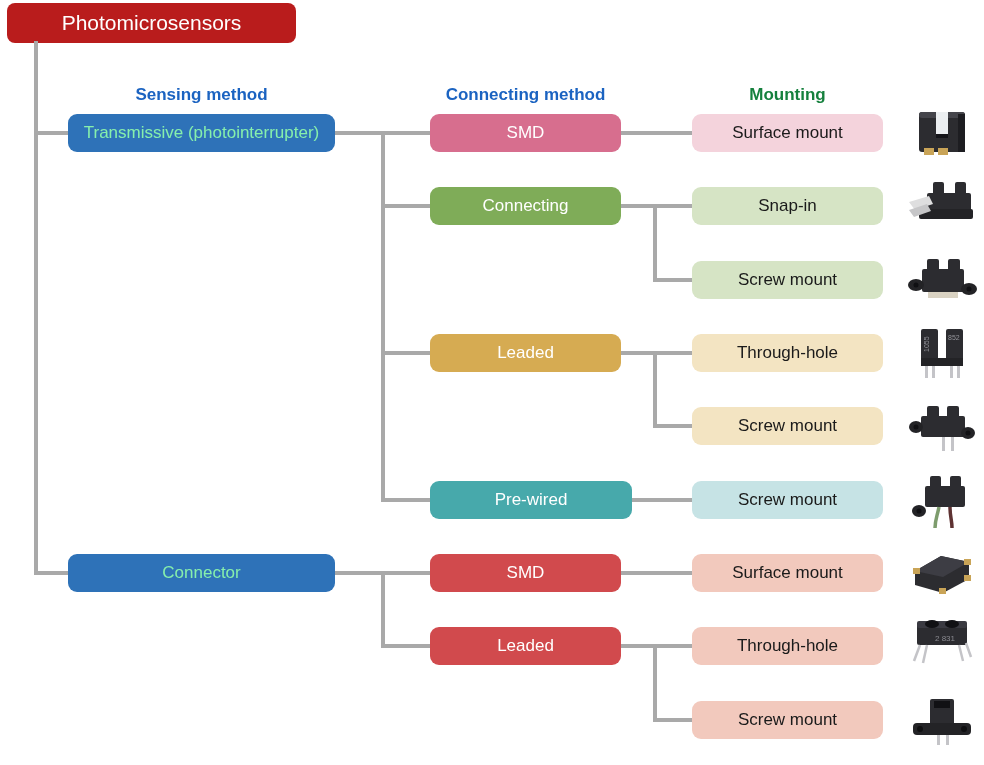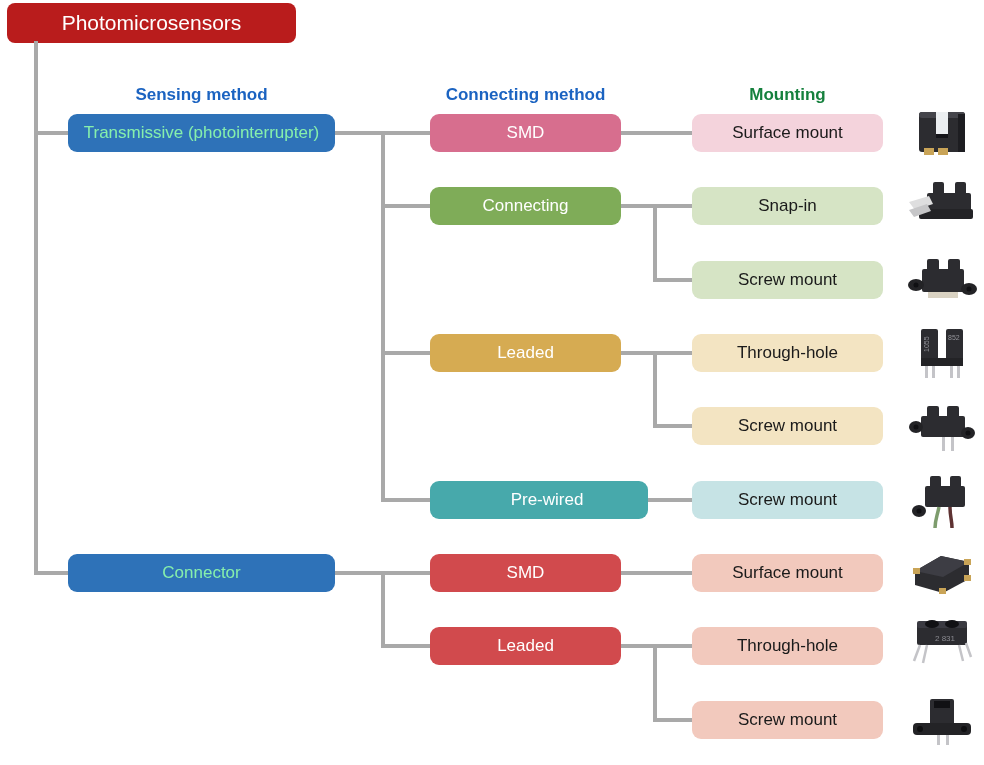--- a/index.html
+++ b/index.html
@@ -59,21 +59,21 @@
   <div id="nodes">
       <div class="node sensing" style="left: 68px; top: 114px; width: 267px; height: 38px; background: rgb(46, 114, 184);">Transmissive (photointerrupter)</div>
       <div class="node connecting" style="left: 430px; top: 114px; width: 191px; height: 38px; background: rgb(215, 110, 142);">SMD</div>
       <div class="node mounting" style="left: 692px; top: 114px; width: 191px; height: 38px; background: rgb(244, 211, 220);">Surface mount</div>
       <div class="node connecting" style="left: 430px; top: 187px; width: 191px; height: 38px; background: rgb(127, 172, 88);">Connecting</div>
       <div class="node mounting" style="left: 692px; top: 187px; width: 191px; height: 38px; background: rgb(214, 228, 197);">Snap-in</div>
       <div class="node mounting" style="left: 692px; top: 261px; width: 191px; height: 38px; background: rgb(214, 228, 197);">Screw mount</div>
       <div class="node connecting" style="left: 430px; top: 334px; width: 191px; height: 38px; background: rgb(214, 171, 82);">Leaded</div>
       <div class="node mounting" style="left: 692px; top: 334px; width: 191px; height: 38px; background: rgb(243, 228, 194);">Through-hole</div>
       <div class="node mounting" style="left: 692px; top: 407px; width: 191px; height: 38px; background: rgb(243, 228, 194);">Screw mount</div>
-      <div class="node connecting" style="left: 430px; top: 481px; width: 202px; height: 38px; background: rgb(71, 169, 171); padding-left: 16px;">Pre-wired</div>
+      <div class="node connecting" style="left: 430px; top: 481px; width: 202px; height: 38px; background: rgb(71, 169, 171);">Pre-wired</div>
       <div class="node mounting" style="left: 692px; top: 481px; width: 191px; height: 38px; background: rgb(198, 227, 229);">Screw mount</div>
       <div class="node sensing" style="left: 68px; top: 554px; width: 267px; height: 38px; background: rgb(46, 114, 184);">Connector</div>
       <div class="node connecting" style="left: 430px; top: 554px; width: 191px; height: 38px; background: rgb(209, 74, 77);">SMD</div>
       <div class="node mounting" style="left: 692px; top: 554px; width: 191px; height: 38px; background: rgb(242, 201, 189);">Surface mount</div>
       <div class="node connecting" style="left: 430px; top: 627px; width: 191px; height: 38px; background: rgb(209, 74, 77);">Leaded</div>
       <div class="node mounting" style="left: 692px; top: 627px; width: 191px; height: 38px; background: rgb(242, 201, 189);">Through-hole</div>
       <div class="node mounting" style="left: 692px; top: 701px; width: 191px; height: 38px; background: rgb(242, 201, 189);">Screw mount</div>
     </div>
   <div id="photos">
       <div class="photo" style="left: 905px; top: 104px;">

